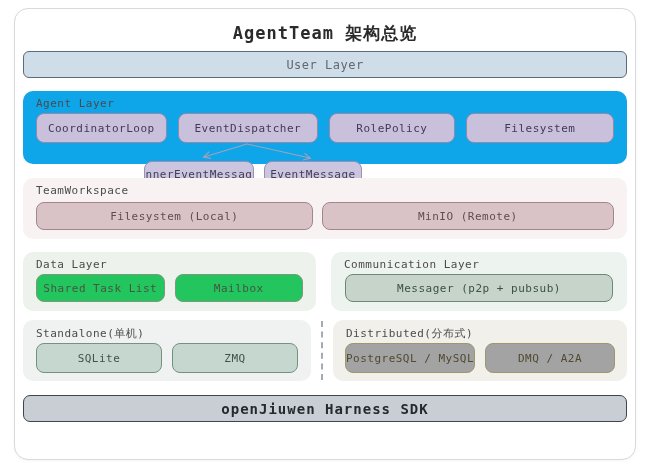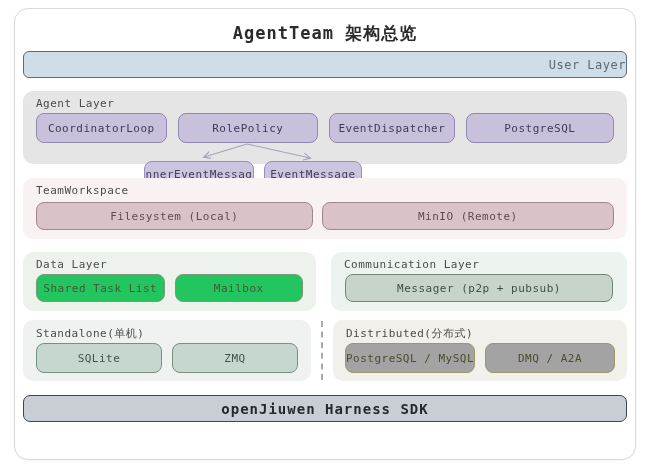--- a/index.html
+++ b/index.html
@@ -16,36 +16,36 @@
     margin-top: 11px; height: 26px; line-height: 26px;
     text-align: center; font-size: 17px; font-weight: bold;
     color: #2b2b2b; letter-spacing: 1px;
   }
 
   .bar {
     margin: 5px 8px 0; height: 27px;
     border-radius: 6px; display: flex; align-items: center; justify-content: center;
     font-size: 12px; letter-spacing: 0.5px;
   }
-  .user-bar { background: #cfdde9; border: 1.5px solid #5a6c7a; color: #5f6972; justify-content: flex-end; }
+  .user-bar { background: #cfdde9; border: 1.5px solid #5a6c7a; color: #5f6972; }
 
   .sdk-bar {
     margin: 14px 8px 0; height: 27px; background: #c9cdd4;
     border: 1.5px solid #3c4550; border-radius: 7px;
     display: flex; align-items: center; justify-content: center;
     font-size: 14px; font-weight: bold; color: #23292f; letter-spacing: 1px;
   }
 
   .panel { position: relative; border-radius: 10px; }
   .panel-label {
     position: absolute; top: 6px; left: 13px;
     font-size: 11px; color: #4b4b4b; letter-spacing: 0.5px; white-space: nowrap;
   }
 
-  .panel.agent { margin: 13px 8px 0; height: 73px; background: #e5e5e5; }
+  .panel.agent { margin: 13px 8px 0; height: 73px; background: #0ea5e9; }
   .panel.team  { margin: 14px 8px 0; height: 61px;  background: #f8f2f2; }
 
   .row.mid    { margin: 13px 8px 0; height: 59px; display: flex; border-radius: 26px; }
   .row.bottom { margin: 9px 8px 0;  height: 61px; display: flex; }
 
   .panel.data       { width: 293px; margin-right: 15px; background: #edf3ec; }
   .panel.comm       { flex: 1; background: #edf3ee; }
   .panel.standalone { width: 288px; background: #eff2f0; }
   .panel.dist       { flex: 1; background: #f2f0ea; padding-left: 24px; }
   .divider { width: 0; border-left: 2px dashed #a5aab1; margin: 1px 10px; }
@@ -97,23 +97,23 @@
   <div class="title">AgentTeam 架构总览</div>
 
   <div class="bar user-bar">
     <span>User Layer</span>
   </div>
 
   <div class="panel agent">
     <div class="panel-label">Agent Layer</div>
     <div class="agent-row">
       <div class="box purple">CoordinatorLoop</div>
+      <div class="box purple">EventDispatcher</div>
       <div class="box purple">RolePolicy</div>
-      <div class="box purple">EventDispatcher</div>
-      <div class="box purple">PostgreSQL</div>
+      <div class="box purple">Filesystem</div>
     </div>
     <svg class="arrows" viewBox="0 0 180 20">
       <defs>
         <marker id="openArrow" markerWidth="9" markerHeight="9" refX="6.5" refY="3.5" orient="auto" markerUnits="userSpaceOnUse">
           <path d="M0,0 L7,3.5 L0,7" fill="none" stroke="#a7a1b8" stroke-width="1.1"></path>
         </marker>
       </defs>
       <line x1="74" y1="2" x2="31" y2="15" stroke="#a7a1b8" stroke-width="1.1" marker-end="url(#openArrow)"></line>
       <line x1="74" y1="2" x2="137" y2="16" stroke="#a7a1b8" stroke-width="1.1" marker-end="url(#openArrow)"></line>
     </svg>

